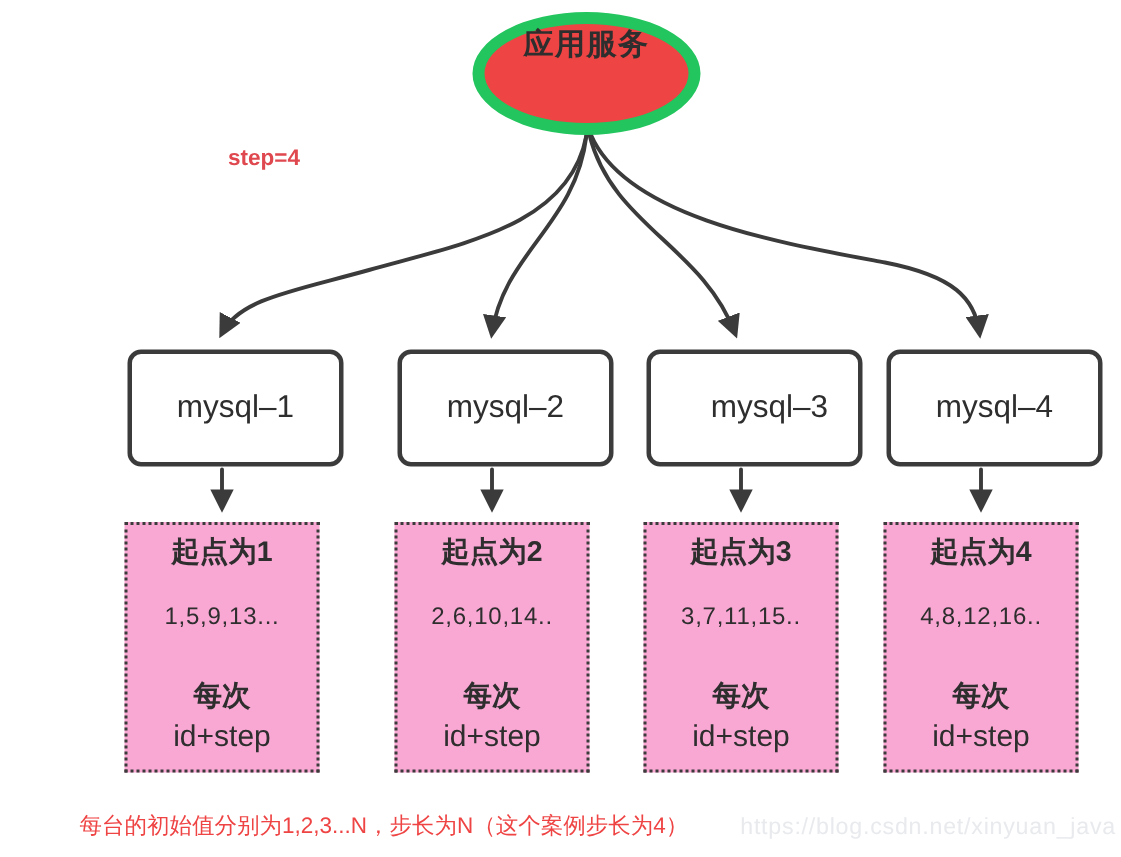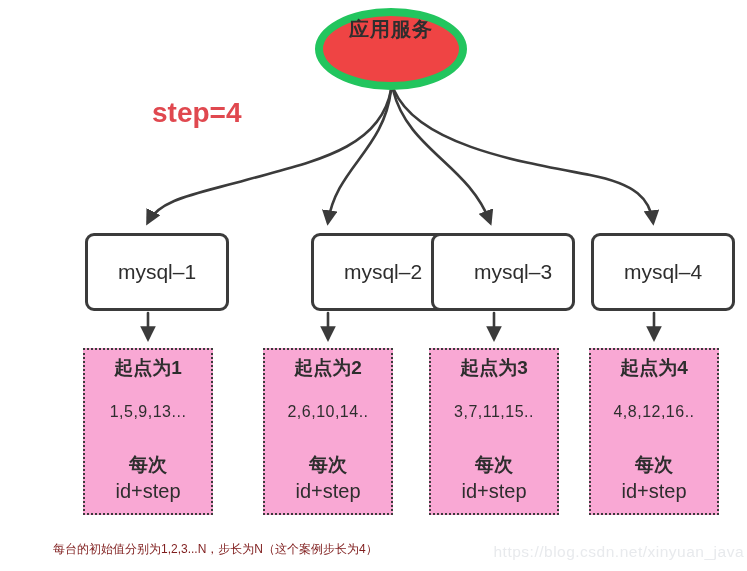--- a/index.html
+++ b/index.html
@@ -25,36 +25,36 @@
     border-radius: 50%;
     background: #ef4444;
     display: flex; align-items: flex-start; justify-content: center;
     font-size: 20px; font-weight: bold; color: #2e2e2e;
     box-sizing: border-box;
     letter-spacing: 1px;
   }
   .step-label {
     position: absolute;
     left: 152px; top: 97px;
-    font-size: 28px; font-weight: bold;
+    font-size: 15px; font-weight: bold;
     color: #e0484f;
   }
   .db-box {
     position: absolute;
     top: 233px;
     width: 144px; height: 78px;
     border: 3px solid #3b3b3b;
     border-radius: 9px;
     background: #ffffff;
     display: flex; align-items: center; justify-content: center;
     font-size: 21px; font-weight: 500; color: #2e2e2e;
     box-sizing: border-box;
   }
   .db-box.c1 { left: 85px; }
-  .db-box.c2 { left: 265px; margin-left: 46px; }
+  .db-box.c2 { left: 265px; }
   .db-box.c3 { left: 431px; padding-left: 20px; }
   .db-box.c4 { left: 591px; }
   .dotted-box {
     position: absolute;
     top: 348px;
     width: 130px; height: 167px;
     border: 2px dotted #3b3b3b;
     background: #f9a8d4;
     box-sizing: border-box;
     text-align: center;
@@ -78,21 +78,21 @@
   .rule-label {
     position: absolute;
     left: 0; right: 0; top: 101px;
     font-size: 20px; line-height: 27px;
   }
   .rule-line1 { font-weight: bold; font-size: 19px; }
   .rule-line2 { font-weight: 400; }
   .caption {
     position: absolute;
     left: 53px; top: 541px;
-    font-size: 12px; color: #7f1d1d;
+    font-size: 15px; color: #ef4444;
   }
   .watermark {
     position: absolute;
     right: 3px; top: 543px;
     font-size: 15.5px; color: #e8eaed;
     letter-spacing: 0.5px;
   }
 </style>
 </head>
 <body>

